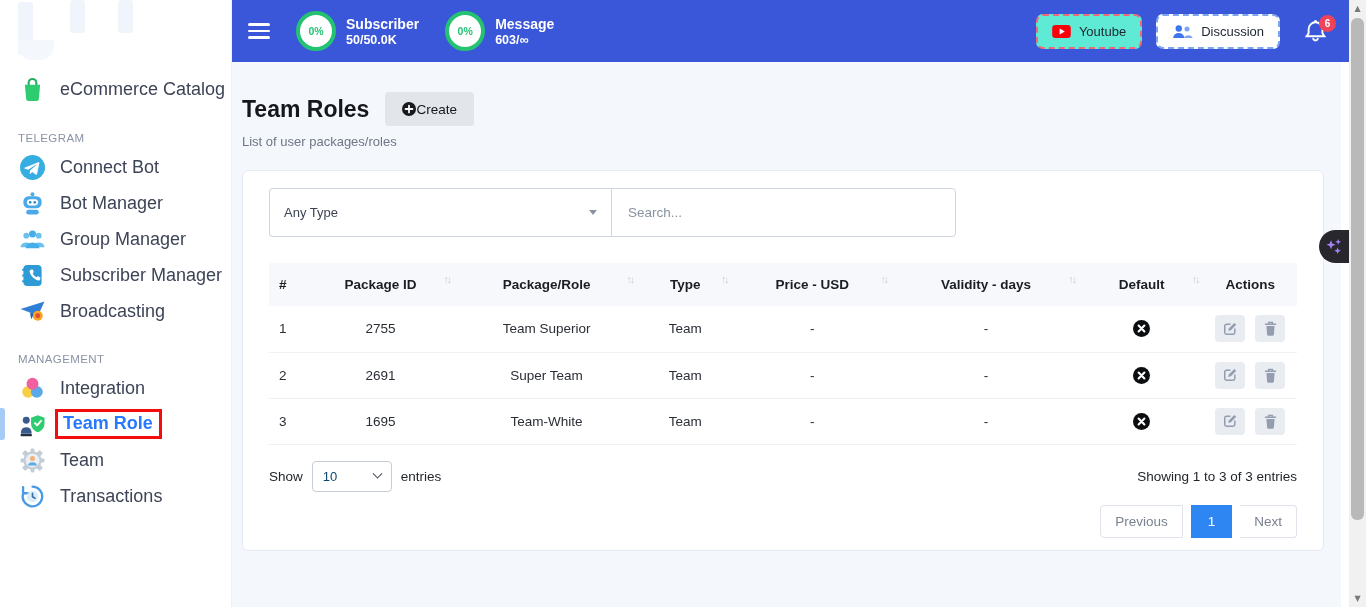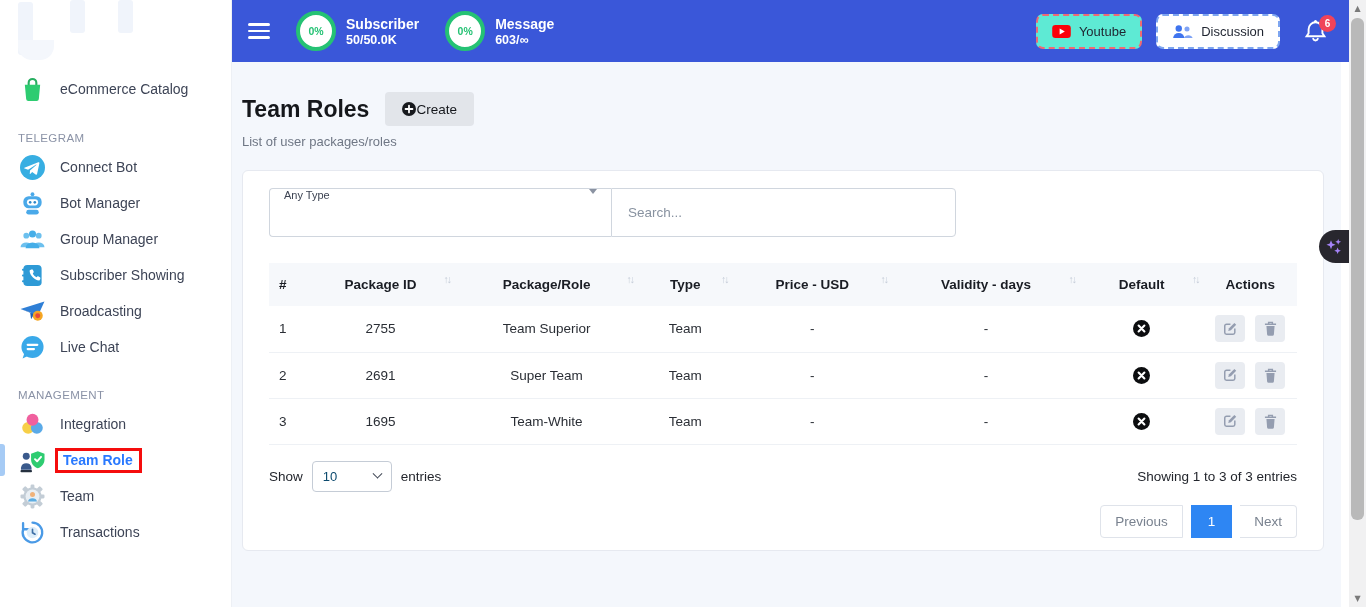--- a/index.html
+++ b/index.html
@@ -9,21 +9,21 @@
   
   .sidebar { position:absolute; left:0; top:0; width:232px; height:607px; background:#fff; border-right:1px solid #edf0f5; z-index:3; }
   .skel { position:absolute; background:#f0f4fb; border-radius:3px; }
   .skel.b1 { left:18px; top:2px;  width:15px; height:53px; }
   .skel.b2 { left:70px; top:0;    width:15px; height:33px; }
   .skel.b3 { left:118px; top:0;   width:15px; height:33px; }
   .skel.b4 { left:18px; top:40px; width:36px; height:20px; border-radius:0 0 14px 14px; background:#f4f7fc; }
   .side-list { position:absolute; top:62px; left:0; right:0; }
   .side-item { position:relative; display:flex; align-items:center; height:36px; padding:0 18px; cursor:pointer; }
   .side-item .icn { width:28px; min-width:28px; display:flex; align-items:center; justify-content:center; }
-  .side-item .lbl { margin-left:14px; font-size:14px; color:#3d4456; font-weight:500; white-space:nowrap; }
+  .side-item .lbl { margin-left:14px; font-size:18px; color:#3d4456; font-weight:500; white-space:nowrap; }
   .catalog-item { margin-top:8px; height:38px; }
   .section-title { margin:24px 0 5px; padding:0 18px; font-size:11.5px; color:#8a92a6; letter-spacing:.4px; font-weight:500; }
   .side-item.active::before { content:""; position:absolute; left:0; top:2px; bottom:2px; width:5px; background:#a6cbf5; border-radius:0 3px 3px 0; }
   .side-item.active .lbl { color:#2979ff; font-weight:700; border:3px solid #f50d0d; padding:1px 6px 2px 5px; margin-left:9px; }
 
   
   .topbar { position:absolute; left:232px; top:0; width:1117px; height:62px; background:#3a57d9; display:flex; align-items:center; padding:0 22px 0 16px; z-index:2; }
   .hamburger { width:22px; cursor:pointer; }
   .hamburger div { height:2.5px; background:#fff; border-radius:2px; margin:4px 0; }
   .stat { display:flex; align-items:center; margin-left:26px; }
@@ -40,21 +40,21 @@
 
   
   .main { position:absolute; left:224px; top:62px; width:1117px; height:545px; background:#f4f7fc; }
   .page-head { display:flex; align-items:center; margin:30px 0 0 18px; }
   .page-title { font-size:23px; font-weight:bold; color:#15171b; }
   .create-btn { display:flex; align-items:center; margin-left:16px; background:#e2e5ea; border-radius:4px; height:34px; padding:0 17px; font-size:13.5px; color:#15171c; cursor:pointer; }
   .page-sub { margin:8px 0 0 18px; font-size:13px; color:#6f7785; }
 
   .card { position:absolute; left:18px; top:108px; width:1082px; height:381px; background:#fff; border:1px solid #e6e9f0; border-radius:6px; padding:17px 26px 24px; }
   .filter-row { display:flex; width:687px; }
-  .type-select { width:342px; height:49px; border:1px solid #d0d6de; border-right:none; border-radius:4px 0 0 4px; display:flex; padding:0 14px; font-size:11px; color:#3c4352; cursor:pointer; }
+  .type-select { width:342px; height:49px; border:1px solid #d0d6de; border-right:none; border-radius:4px 0 0 4px; display:flex; align-items:center; padding:0 14px; font-size:13px; color:#3c4352; cursor:pointer; }
   .type-select .caret { margin-left:auto; width:0; height:0; border-left:4px solid transparent; border-right:4px solid transparent; border-top:5px solid #8b93a2; }
   .search-input { width:345px; height:49px; border:1px solid #d0d6de; border-radius:0 4px 4px 0; padding:0 16px; font-size:13.5px; color:#3c4352; font-family:"Liberation Sans",sans-serif; outline:none; }
   .search-input::placeholder { color:#8892a0; }
 
   table.roles { width:100%; border-collapse:collapse; table-layout:fixed; margin-top:26px; }
   .roles th { background:#f6f8fb; font-size:13.5px; font-weight:bold; color:#1a1d24; padding:14px 6px; text-align:center; position:relative; cursor:pointer; }
   .roles th.first { text-align:left; padding-left:10px; }
   .roles th .sort { position:absolute; right:5px; top:10px; font-size:10.5px; color:#c6cdd9; letter-spacing:-2px; font-weight:normal; }
   .roles td { font-size:13.5px; color:#2a2e35; text-align:center; padding:0 6px; height:46px; border-top:1px solid #eef1f5; }
   .roles td.first { text-align:left; padding-left:10px; }
@@ -150,45 +150,35 @@
     <div class="side-item">
       <span class="icn">
         <svg width="23" height="23" viewBox="0 0 24 24">
             <rect x="2.5" y="1" width="19" height="22" rx="4" fill="#2e9ad6"></rect>
             <rect x="1" y="5" width="3" height="2" rx="1" fill="#2e9ad6"></rect>
             <rect x="1" y="11" width="3" height="2" rx="1" fill="#2e9ad6"></rect>
             <rect x="1" y="17" width="3" height="2" rx="1" fill="#2e9ad6"></rect>
             <path d="M9 7.2 c0-1.1 3-2.1 3.5-.9 l.8 1.9 c.2.5-.6 1.2-1 1.7 .95 1.9 2.1 3 3.9 4 .5-.4 1.2-1.2 1.7-1 l1.8.8 c1.2.5.2 3.4-.9 3.4-4.3 0-9.8-5.7-9.8-9.9 z" fill="#fff"></path>
           </svg>
       </span>
-      <span class="lbl">Subscriber Showing</span>
+      <span class="lbl">Subscriber Manager</span>
     </div>
 
     <div class="side-item">
       <span class="icn">
         <svg width="27" height="23" viewBox="0 0 28 24">
             <path d="M1.5 9.5 L26.5 1.5 L18 20 L11.5 12.8 Z" fill="#2f7fd6"></path>
             <path d="M1.5 9.5 l10 3.3 1 7.2 3.2-5.2" fill="#1c5fb0"></path>
             <circle cx="19.5" cy="16.5" r="5.2" fill="#f5a623"></circle>
             <circle cx="19.5" cy="16.5" r="2.6" fill="#e7483a"></circle>
           </svg>
       </span>
       <span class="lbl">Broadcasting</span>
     </div>
 
-    <div class="side-item">
-      <span class="icn">
-        <svg width="25" height="25" viewBox="0 0 26 26">
-            <circle cx="13" cy="12.5" r="11.5" fill="#3aa9e9"></circle>
-            <path d="M4.5 19 l-1.8 5.5 6-2.8 z" fill="#3aa9e9"></path>
-            <path d="M8 10.2 h10 M8 14.6 h6.5" stroke="#fff" stroke-width="2.3" stroke-linecap="round"></path>
-          </svg>
-      </span>
-      <span class="lbl">Live Chat</span>
-    </div>
 
 
     <div class="section-title">MANAGEMENT</div>
 
     <div class="side-item">
       <span class="icn">
         <svg width="25" height="25" viewBox="0 0 26 26">
             <circle cx="8.5" cy="16.5" r="6.2" fill="#f7cf47"></circle>
             <circle cx="17.5" cy="16.5" r="6.2" fill="#5aaae8"></circle>
             <circle cx="13" cy="8" r="6.2" fill="#f0609e"></circle>

